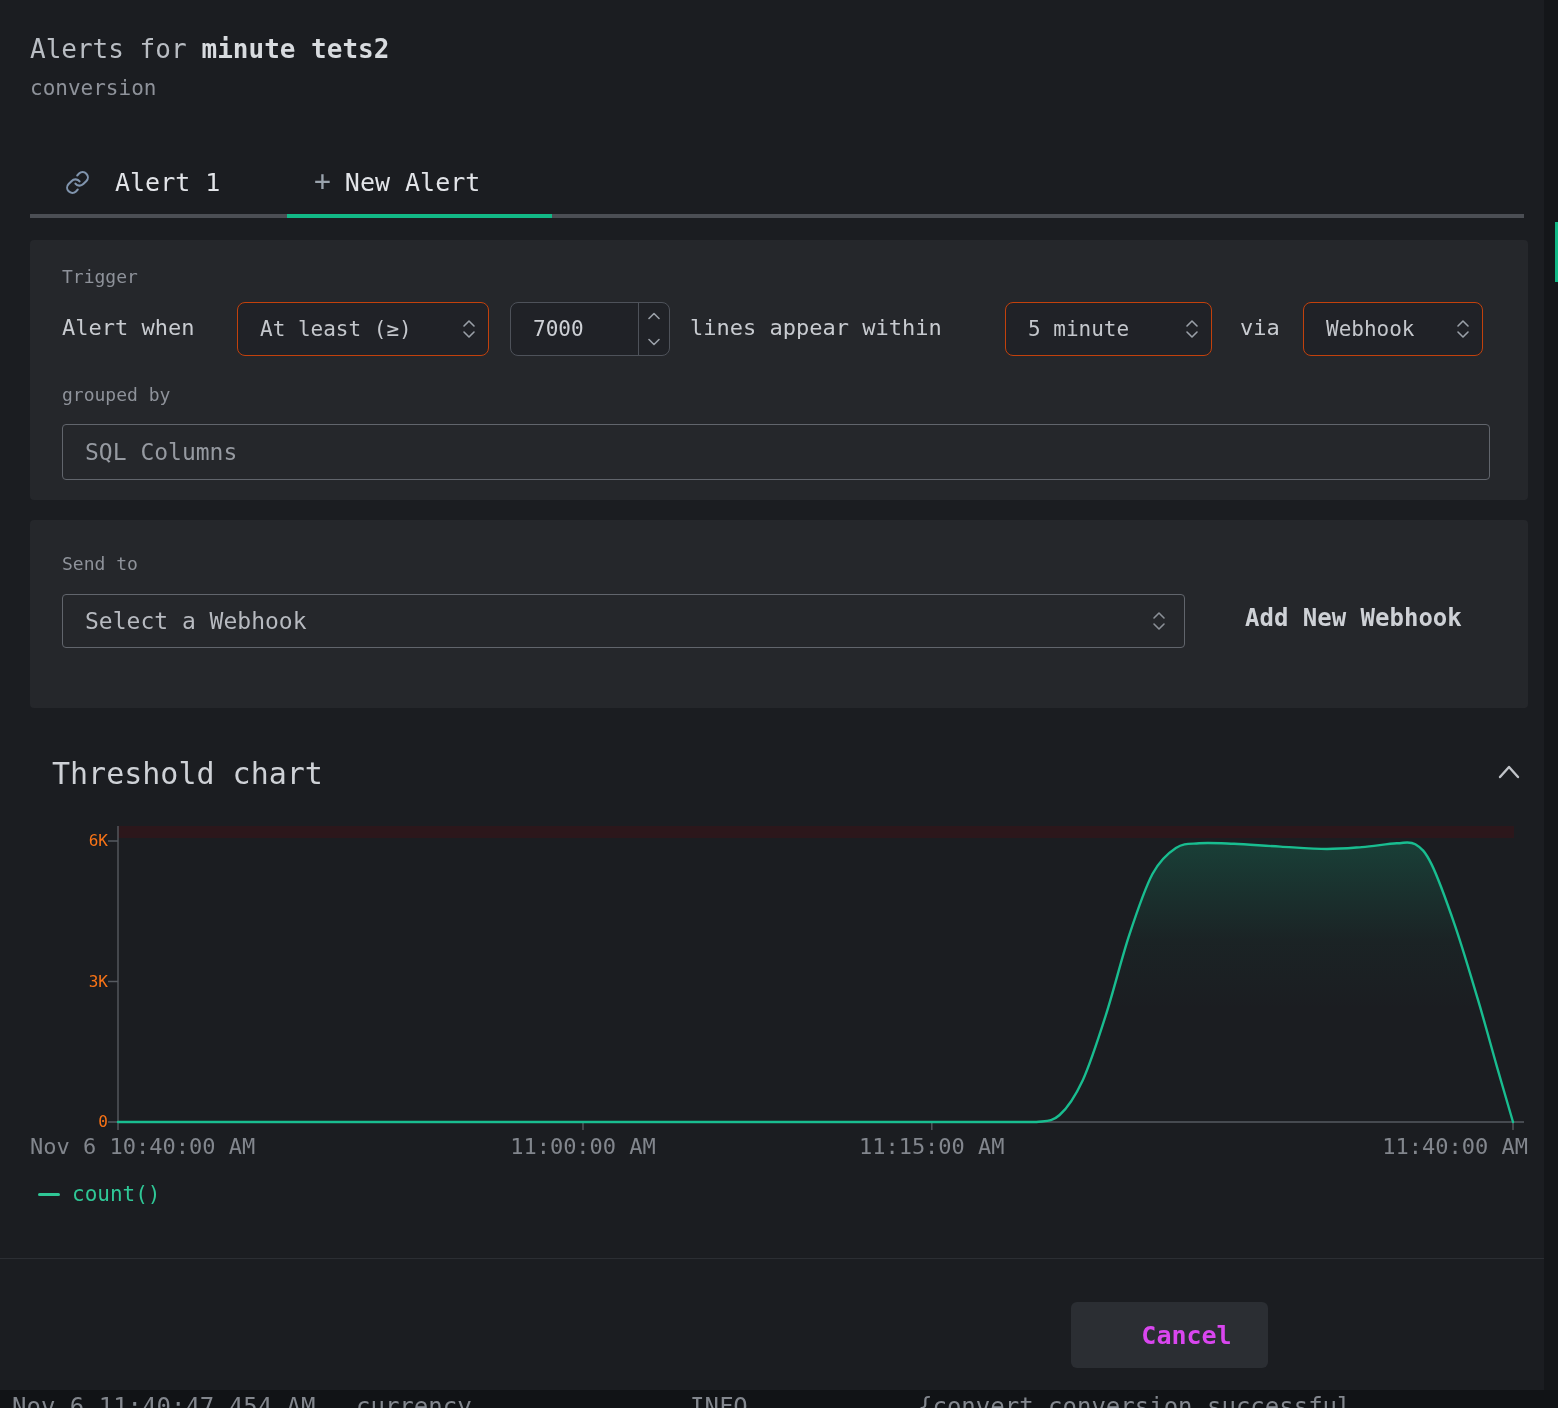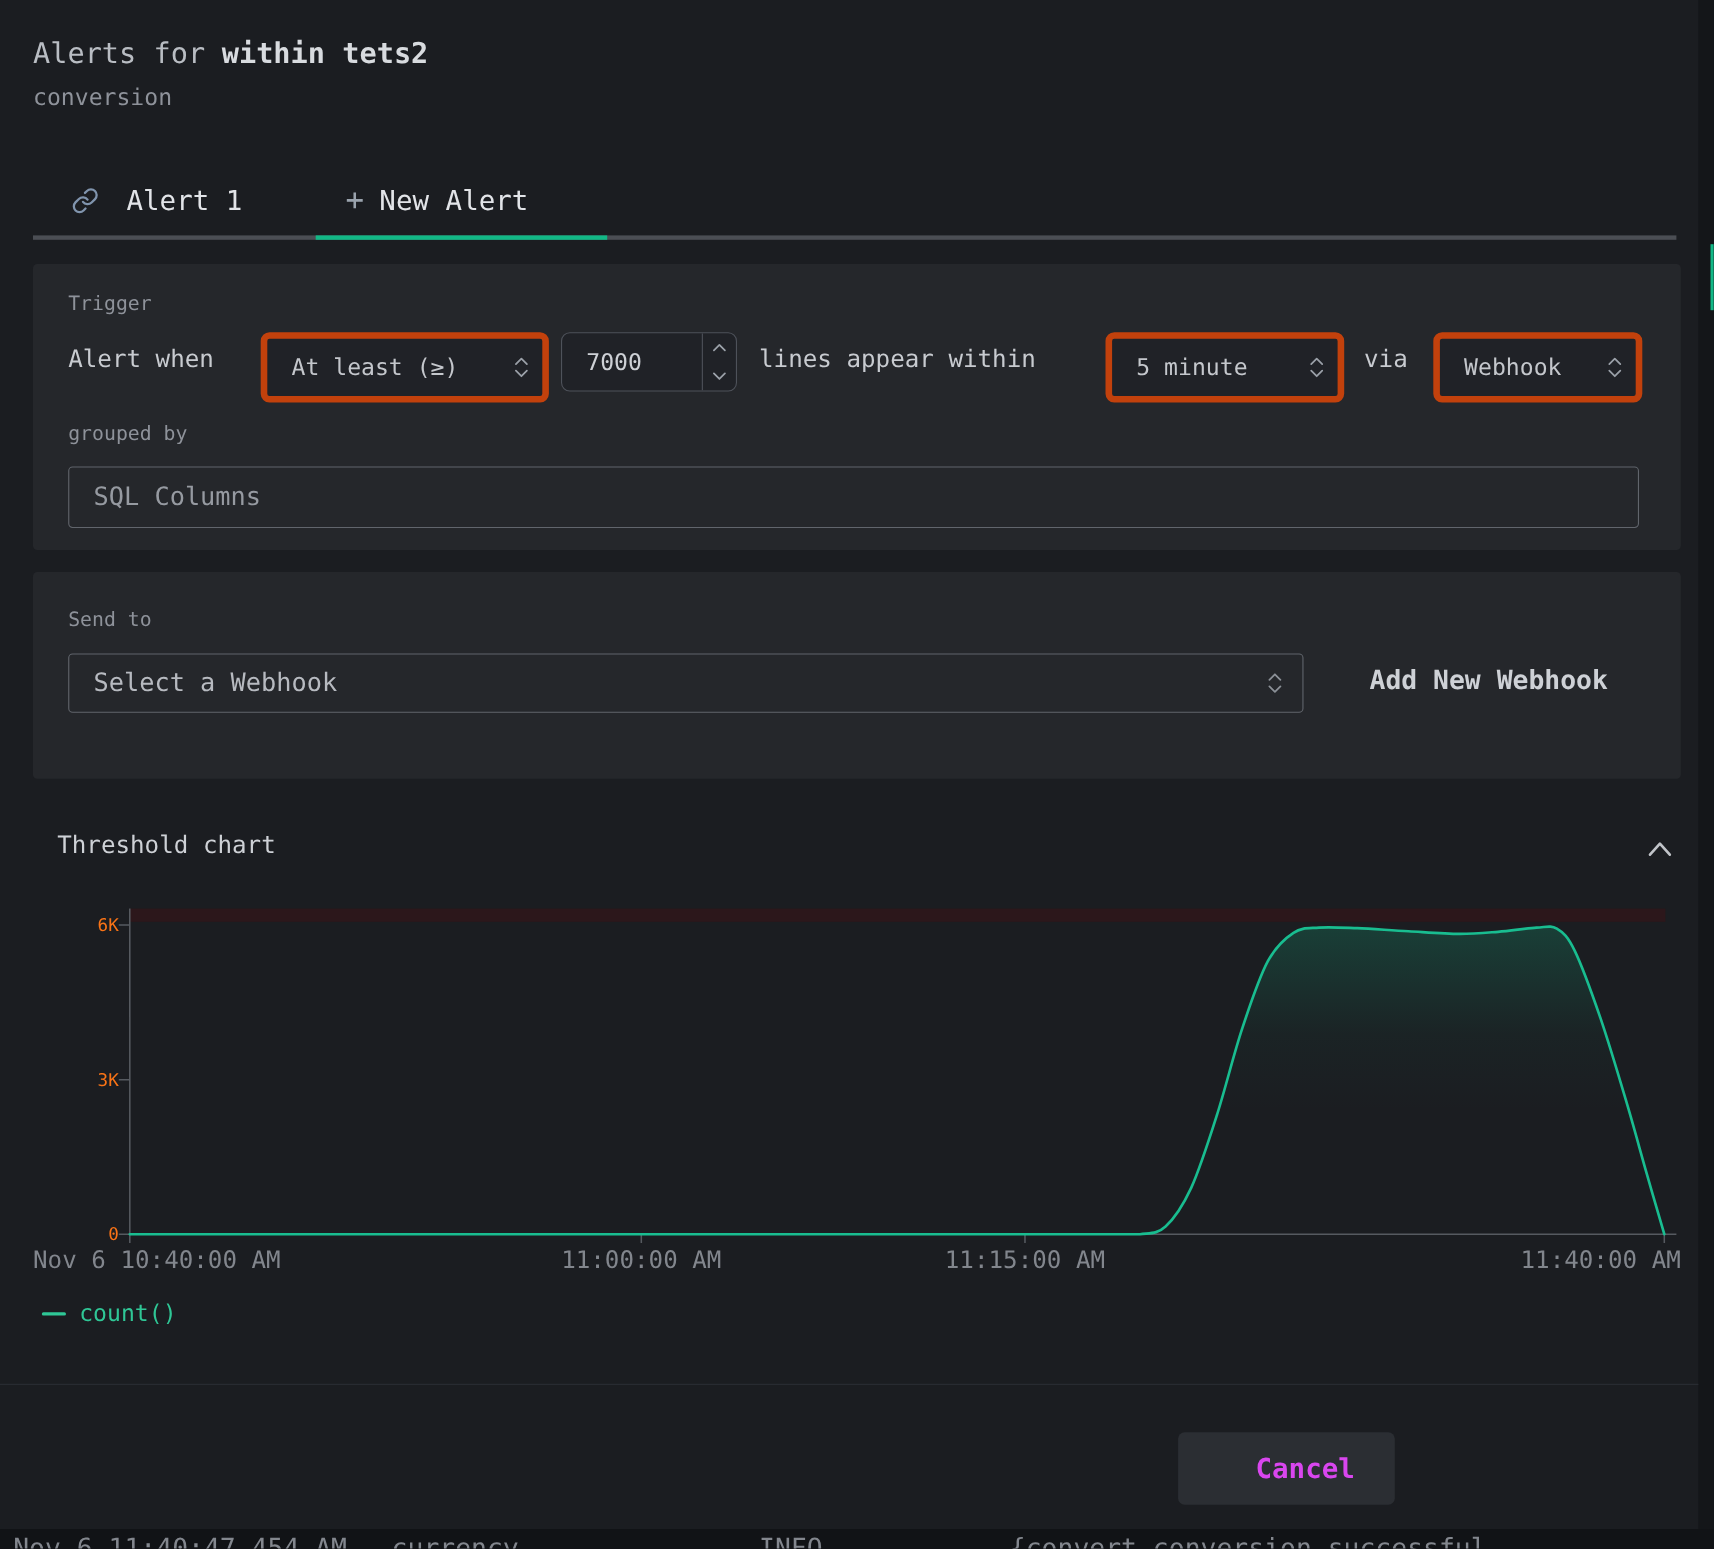--- a/index.html
+++ b/index.html
@@ -28,21 +28,21 @@
   .plus{color:#9aa3ad;font-size:28px;line-height:1;}
   .link-icon{width:25px;height:25px;}
 
   
   .card{position:absolute;left:30px;width:1498px;background:#25272b;border-radius:4px;}
   .card-trigger{top:240px;height:260px;}
   .card-send{top:520px;height:188px;}
   .mini-label{position:absolute;font-size:18px;color:#8e929a;}
   .row-text{position:absolute;font-size:22px;color:#c8cbd0;white-space:nowrap;}
 
-  .sel{position:absolute;height:52px;border:6px solid #c2410c;border-radius:8px;background:#202227;
+  .sel{position:absolute;height:52px;border:1px solid #c2410c;border-radius:8px;background:#202227;
        display:flex;align-items:center;cursor:pointer;}
   .sel-txt{font-size:21px;color:#c4c7cc;padding-left:22px;white-space:nowrap;}
   .updown{position:absolute;right:12px;top:50%;transform:translateY(-50%);}
 
   .numbox{position:absolute;left:480px;top:62px;width:158px;height:52px;border:1px solid #4e525a;
           border-radius:8px;background:#202227;display:flex;overflow:hidden;}
   .num-input{flex:1;min-width:0;background:transparent;border:0;outline:none;color:#ced1d6;
              font-family:inherit;font-size:21px;padding-left:22px;}
   .stepper{width:30px;border-left:1px solid #4e525a;display:flex;flex-direction:column;}
   .step{flex:1;display:flex;align-items:center;justify-content:center;cursor:pointer;}
@@ -52,21 +52,21 @@
              padding:0 0 0 22px;outline:none;box-sizing:border-box;}
   .big-input::placeholder{color:#969aa1;}
 
   .webhook-select{position:absolute;left:32px;top:74px;width:1121px;height:52px;border:1px solid #61656c;
                   border-radius:4px;display:flex;align-items:center;cursor:pointer;text-align:right;}
   .webhook-select .sel-txt{font-size:23px;color:#b7bac0;}
   .add-webhook{position:absolute;left:1215px;top:84px;font-size:24px;font-weight:bold;color:#ced1d6;
                background:none;border:0;font-family:inherit;cursor:pointer;padding:0;}
 
   
-  .chart-title{position:absolute;left:52px;top:756px;font-size:22px;color:#ced1d6;}
+  .chart-title{position:absolute;left:52px;top:756px;font-size:30px;color:#ced1d6;}
   .collapse-btn{position:absolute;left:1492px;top:758px;width:34px;height:30px;background:none;border:0;
                 cursor:pointer;padding:0;}
   #chart-svg{position:absolute;left:0;top:815px;width:1558px;height:315px;display:block;}
   #y-axis-labels,#x-axis-labels{position:absolute;left:0;top:0;width:1558px;height:1408px;pointer-events:none;}
   .ytick{position:absolute;left:30px;width:78px;text-align:right;font-size:16px;color:#f97316;line-height:22px;}
   .xtick{position:absolute;top:1134px;font-size:22px;color:#82868d;white-space:nowrap;}
   .legend{position:absolute;left:38px;top:1182px;display:flex;align-items:center;gap:12px;}
   .legend-dash{width:22px;height:3px;background:#2fc796;border-radius:2px;}
   .legend-label{font-size:21px;color:#2fc796;}
 
@@ -88,21 +88,21 @@
   <span class="log-col log-c1">Nov 6 11:40:47.454 AM</span>
   <span class="log-col log-c2">currency</span>
   <span class="log-col log-c3">INFO</span>
   <span class="log-col log-c4">{convert conversion successful</span>
 </div>
 
 <div class="modal">
 
   <div class="title">
     <span>Alerts for</span>
-    <b>within tets2</b>
+    <b>minute tets2</b>
   </div>
   <div class="subtitle">conversion</div>
 
   <div class="tabs">
     <div class="tab tab-1">
       <svg class="link-icon" viewBox="0 0 24 24" fill="none" stroke="#8094ad" stroke-width="2" stroke-linecap="round" stroke-linejoin="round">
         <path d="M10 13a5 5 0 0 0 7.54.54l3-3a5 5 0 0 0-7.07-7.07l-1.72 1.71"></path>
         <path d="M14 11a5 5 0 0 0-7.54-.54l-3 3a5 5 0 0 0 7.07 7.07l1.71-1.71"></path>
       </svg>
       <span>Alert 1</span>

